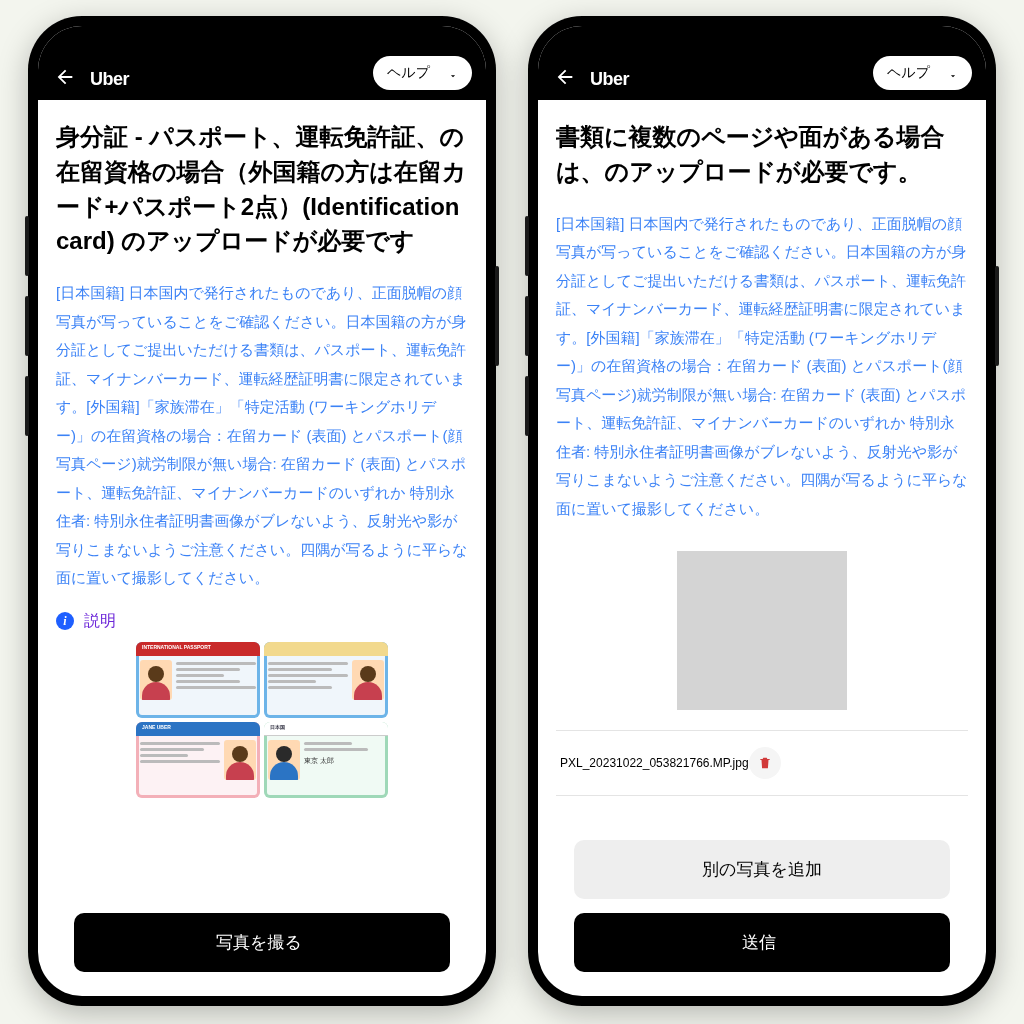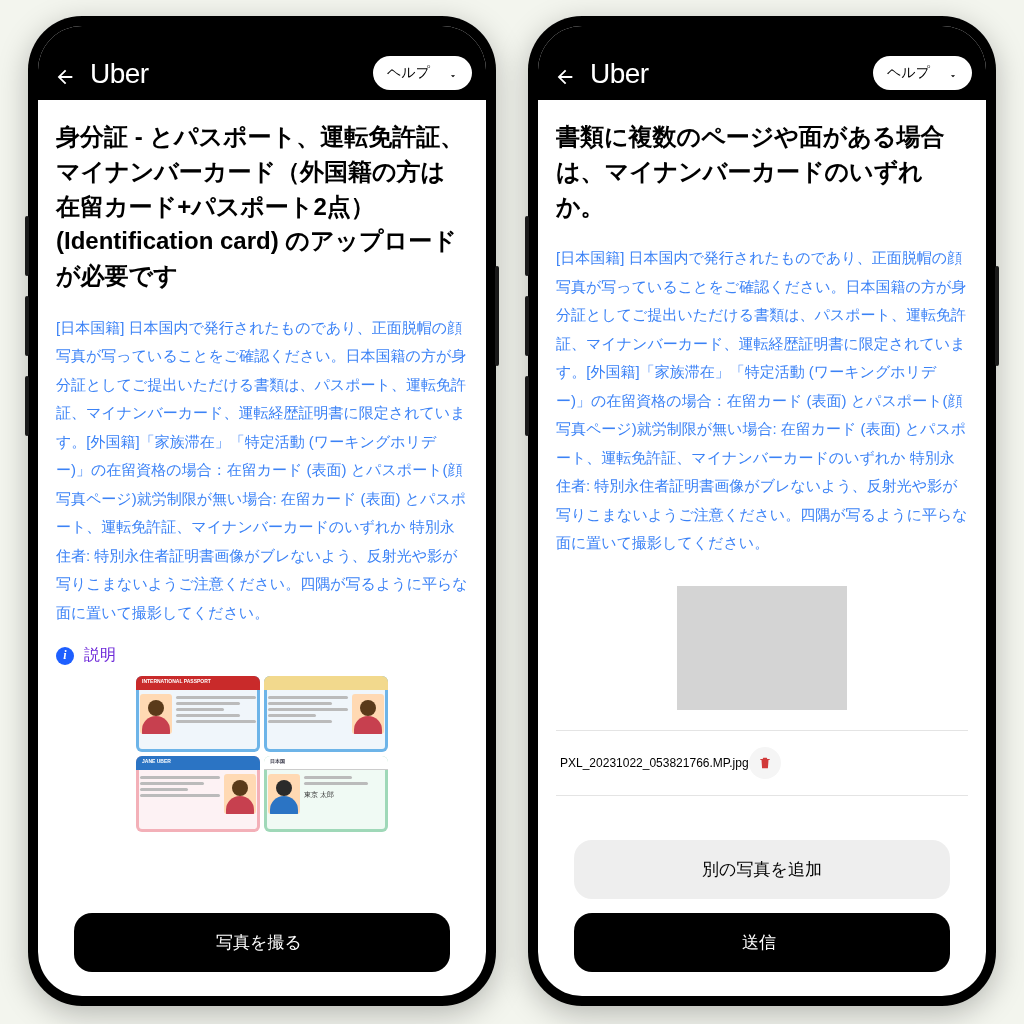--- a/index.html
+++ b/index.html
@@ -62,22 +62,22 @@
     padding: 0 14px 10px 14px;
     gap: 12px;
   }
   .back-arrow {
     width: 26px; height: 26px;
     display: flex; align-items: center; justify-content: center;
     cursor: pointer;
   }
   .back-arrow svg { width: 22px; height: 22px; fill: #fff; }
   .logo {
-    font-size: 28px;
-    font-weight: 400;
+    font-size: 18px;
+    font-weight: 700;
     letter-spacing: -0.5px;
     flex: 1;
   }
   .help-btn {
     background: #fff;
     color: #000;
     border-radius: 22px;
     padding: 8px 14px;
     font-size: 14px;
     font-weight: 500;
@@ -188,21 +188,21 @@
   .id-lines span.short{ width:60%; }
   .id-lines span.med{ width:80%; }
   .id-name { font-size:7px; color:#333; margin-top:2px; }
   .bottombar {
     margin-top: auto;
     padding: 14px 18px 24px 18px;
   }
   .btn {
     width: 100%;
     border: none;
-    border-radius: 18px;
+    border-radius: 10px;
     padding: 18px;
     font-size: 17px;
     font-weight: 500;
     cursor: pointer;
     text-align: center;
   }
   .btn-primary { background:#000; color:#fff;padding-left:12px; }
   .btn-secondary { background:#eee; color:#000; margin-bottom: 14px;}
   
   .preview-box {
@@ -242,21 +242,21 @@
       </div>
       <div class="logo">Uber</div>
       <div class="help-btn">
         <span>ヘルプ</span>
         <span class="chev"><svg viewBox="0 0 24 24">
               <path d="M7 10l5 5 5-5z"></path>
             </svg></span>
       </div>
     </div>
     <div class="content">
-      <h1 class="title">身分証 - とパスポート、運転免許証、マイナンバーカード（外国籍の方は在留カード+パスポート2点）(Identification card) のアップロードが必要です</h1>
+      <h1 class="title">身分証 - パスポート、運転免許証、の在留資格の場合（外国籍の方は在留カード+パスポート2点）(Identification card) のアップロードが必要です</h1>
       <p class="body">[日本国籍] 日本国内で発行されたものであり、正面脱帽の顔写真が写っていることをご確認ください。日本国籍の方が身分証としてご提出いただける書類は、パスポート、運転免許証、マイナンバーカード、運転経歴証明書に限定されています。[外国籍]「家族滞在」「特定活動 (ワーキングホリデー)」の在留資格の場合：在留カード (表面) とパスポート(顔写真ページ)就労制限が無い場合: 在留カード (表面) とパスポート、運転免許証、マイナンバーカードのいずれか 特別永住者: 特別永住者証明書画像がブレないよう、反射光や影が写りこまないようご注意ください。四隅が写るように平らな面に置いて撮影してください。</p>
       <div class="info-row">
         <span class="info-icon">i</span>
         <span class="info-label">説明</span>
       </div>
       <div class="id-grid">
         <div class="id-card blue-frame">
           <div class="id-header red">INTERNATIONAL PASSPORT</div>
           <div class="id-body">
             <div class="id-photo red"></div>
@@ -324,21 +324,21 @@
       </div>
       <div class="logo">Uber</div>
       <div class="help-btn">
         <span>ヘルプ</span>
         <span class="chev"><svg viewBox="0 0 24 24">
               <path d="M7 10l5 5 5-5z"></path>
             </svg></span>
       </div>
     </div>
     <div class="content">
-      <h1 class="title">書類に複数のページや面がある場合は、マイナンバーカードのいずれか。</h1>
+      <h1 class="title">書類に複数のページや面がある場合は、のアップロードが必要です。</h1>
       <p class="body">[日本国籍] 日本国内で発行されたものであり、正面脱帽の顔写真が写っていることをご確認ください。日本国籍の方が身分証としてご提出いただける書類は、パスポート、運転免許証、マイナンバーカード、運転経歴証明書に限定されています。[外国籍]「家族滞在」「特定活動 (ワーキングホリデー)」の在留資格の場合：在留カード (表面) とパスポート(顔写真ページ)就労制限が無い場合: 在留カード (表面) とパスポート、運転免許証、マイナンバーカードのいずれか 特別永住者: 特別永住者証明書画像がブレないよう、反射光や影が写りこまないようご注意ください。四隅が写るように平らな面に置いて撮影してください。</p>
       <div class="preview-box"></div>
       <div class="file-row">
         <span>PXL_20231022_053821766.MP.jpg</span>
         <span class="delete-btn">
           <svg viewBox="0 0 24 24">
               <path d="M6 7h12l-1 14H7L6 7zm3-4h6l1 2h4v2H4V5h4l1-2z"></path>
             </svg>
         </span>
       </div>

